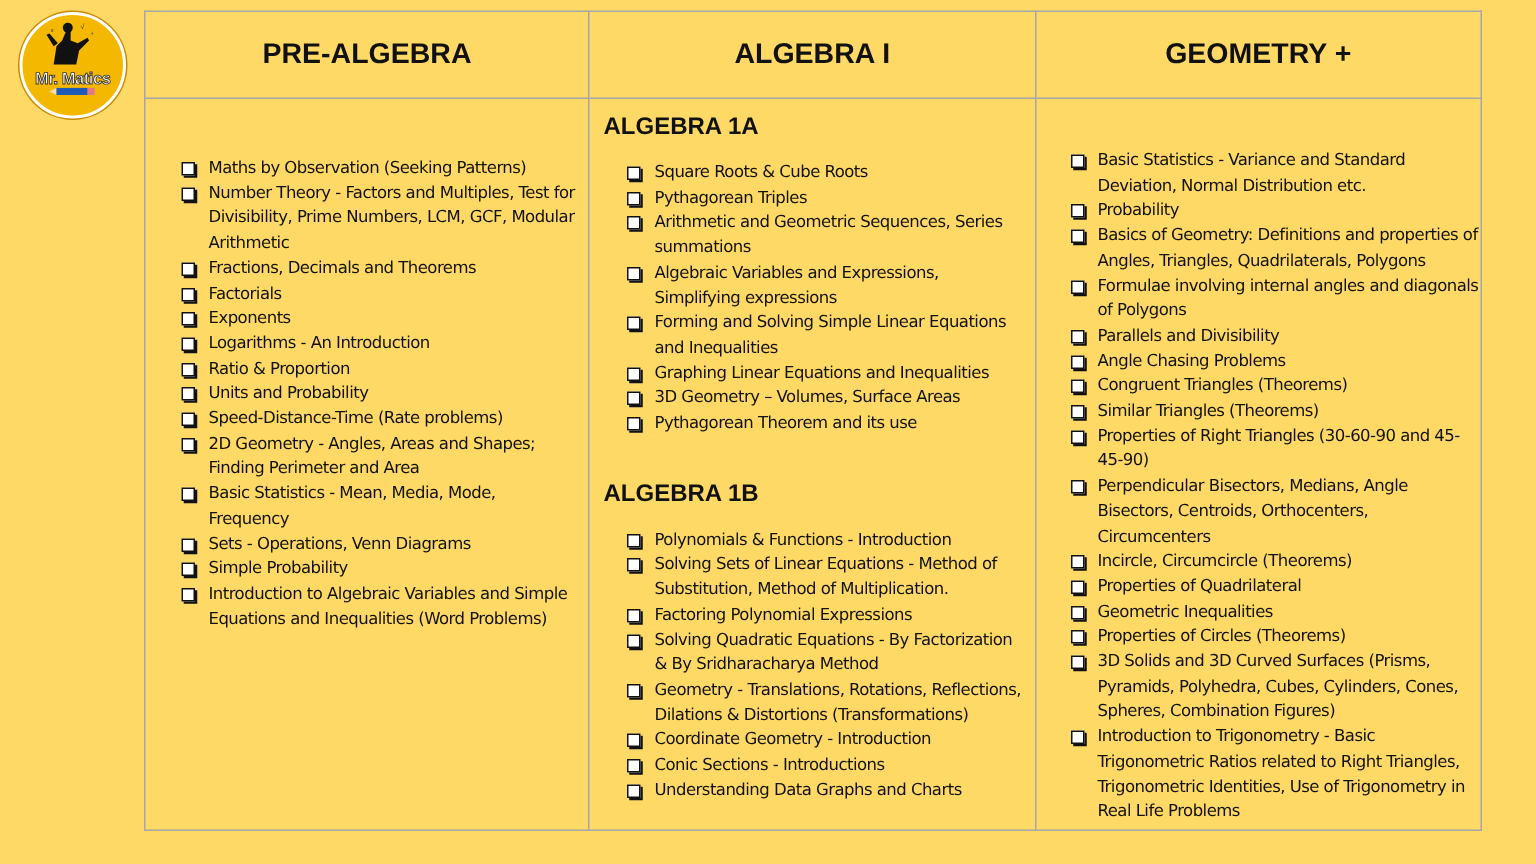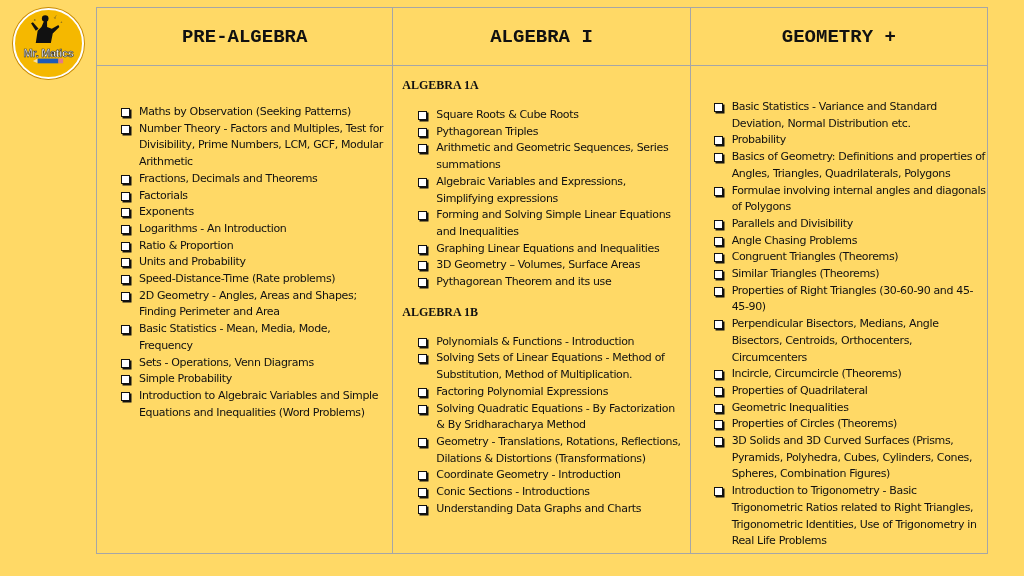--- a/index.html
+++ b/index.html
@@ -25,35 +25,35 @@
     }
     table.curriculum {
       position:absolute; left:96px; top:7px; width:892px; height:547px;
       border-collapse:collapse; table-layout:fixed;
     }
     table.curriculum td, table.curriculum th {
       border:1px solid #A6A6A6; vertical-align:top;
     }
     table.curriculum th {
       height:55px; vertical-align:middle; text-align:center;
-      font-size:19px; font-weight:bold; color:#111;font-family:Liberation Mono, monospace;
+      font-size:19px; font-weight:bold; color:#111;
     }
     .col1 { width:296px; }
     .col2 { width:297px; }
     .col3 { width:297px; }
     .cell { box-sizing:border-box; }
     .cell-pre { padding:38px 8px 0 24px; }
     .cell-alg { padding:10px 6px 0 9px; }
     .cell-geo { padding:33px 0 0 23px; }
     .subhead {
-      font-family:Liberation Serif, serif; font-weight:bold; font-size:12px;
+      font-family:Liberation Sans, sans-serif; font-weight:bold; font-size:16px;
       margin:0; line-height:18px;
     }
     .subhead.first { margin-bottom:13px; }
-    .subhead.second { margin-top:12px; margin-bottom:13px; }
+    .subhead.second { margin-top:30px; margin-bottom:13px; }
     ul.topics { list-style:none; margin:0; padding:0; }
     ul.topics li {
       position:relative; padding-left:18px;
       font-family:"DejaVu Sans", sans-serif; font-size:11px; line-height:16.7px;
       letter-spacing:-0.35px;
     }
     .cell-alg ul.topics { padding-left:16px; }
     .box-icon {
       position:absolute; left:0; top:4px; width:7px; height:7px;
       border:1px solid #111; background:#fff;

